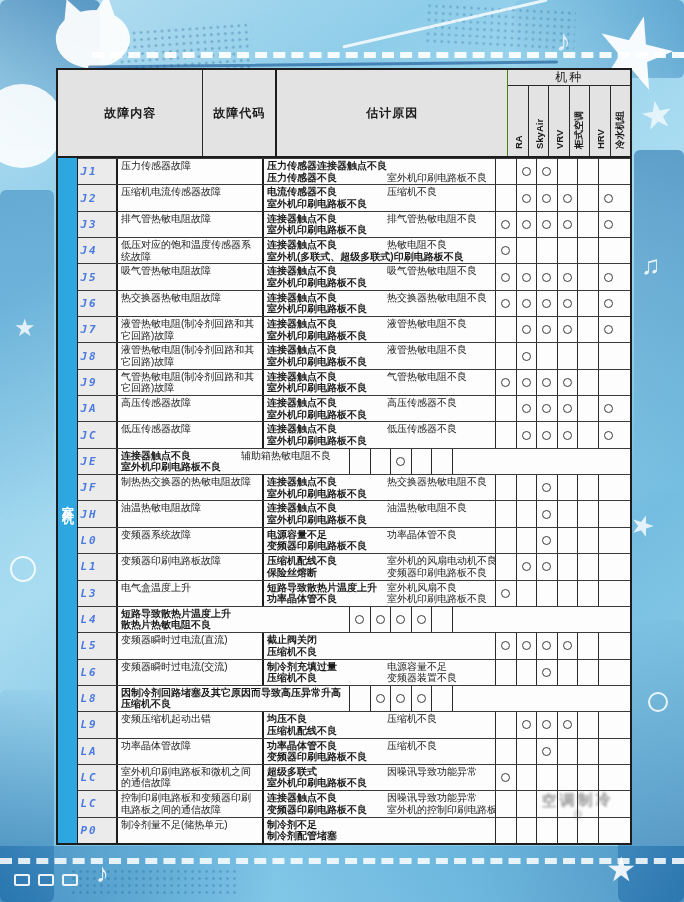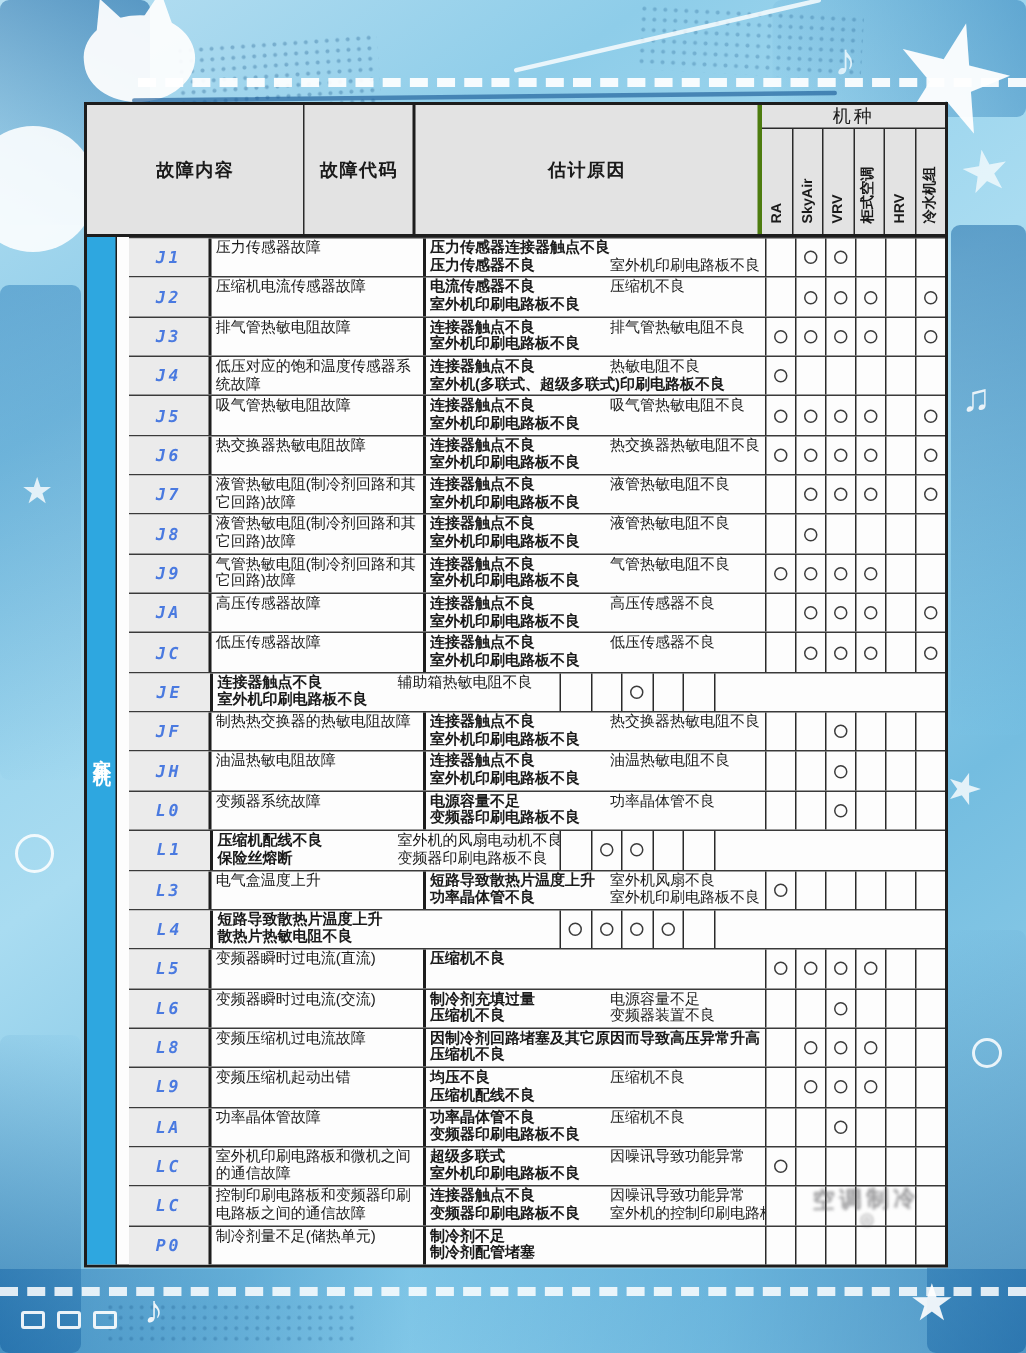--- a/index.html
+++ b/index.html
@@ -58,33 +58,33 @@
   
   .sheet{
     position:absolute;left:56px;top:68px;width:576px;height:777px;z-index:2;
     background:#fdfdfd;border:2px solid #1d1d1d;display:flex;flex-direction:column;
     color:#1a1a1a;
   }
   .thead{display:flex;height:88px;border-bottom:2px solid #1d1d1d;background:#e3e3e3;flex:none;}
   .h-cell{display:flex;align-items:center;justify-content:center;font-size:12px;font-weight:600;letter-spacing:1px;}
   .h-code{width:74px;border-right:2px solid #1d1d1d;}
   .h-content{width:146px;border-right:1px solid #2a2a2a;}
-  .h-cause{width:232px;border-right:3px solid #4d7c0f;text-align:right;}
+  .h-cause{width:232px;border-right:1px solid #4d7c0f;text-align:right;}
   .h-models{width:122px;display:flex;flex-direction:column;}
   .h-model-top{height:16px;border-bottom:1px solid #2a2a2a;display:flex;align-items:center;justify-content:center;
                font-size:12px;font-weight:400;letter-spacing:2px;}
   .vrow{flex:1;display:flex;}
   .vcell{flex:1;position:relative;border-right:1px solid #2a2a2a;}
   .vcell:last-child{border-right:none;}
   .vcell span{
     position:absolute;left:50%;top:50%;width:60px;
     transform:translate(-50%,-50%) rotate(-90deg);
     font-size:9.5px;font-weight:600;text-align:left;padding-left:2px;white-space:nowrap;
   }
-  .tbody{flex:1;display:flex;flex-direction:column;position:relative;padding-left:28px;}
+  .tbody{flex:1;display:flex;flex-direction:column;position:relative;padding-left:4px;}
   .cat-strip{
     position:absolute;left:0;top:0;bottom:0;width:20px;background:#2ea7e0;
     border-right:1px solid #1d1d1d;display:flex;align-items:center;justify-content:center;
   }
   .cat-strip span{writing-mode:vertical-rl;color:#fff;font-size:12px;font-weight:700;letter-spacing:3px;}
   .trow{flex:1;display:flex;border-top:1px solid #3a3a3a;min-height:0;}
   .trow:first-child{border-top:none;}
   .c-code{width:56px;background:#ebebeb;border-right:2px solid #1d1d1d;
           display:flex;align-items:center;justify-content:center;}
   .code-txt{font-family:"DejaVu Sans Mono","Liberation Mono",monospace;font-style:italic;font-weight:700;
@@ -635,20 +635,21 @@
           <div class="mcell"></div>
           <div class="mcell"></div>
           <div class="mcell"></div>
         </div>
   </div>
 
   <div class="trow">
     <div class="c-code">
       <span class="code-txt">L1</span>
     </div>
+    <div class="c-content"><span>变频器印刷电路板故障</span></div>
     <div class="c-cause">
       <div class="cause-line">
             <span class="cause-l">压缩机配线不良</span>
             <span class="cause-r">室外机的风扇电动机不良</span>
           </div>
       <div class="cause-line">
             <span class="cause-l">保险丝熔断</span>
             <span class="cause-r">变频器印刷电路板不良</span>
           </div>
     </div>
@@ -725,20 +726,24 @@
         </div>
   </div>
 
   <div class="trow">
     <div class="c-code">
       <span class="code-txt">L5</span>
     </div>
     <div class="c-content"><span>变频器瞬时过电流(直流)</span></div>
     <div class="c-cause">
       <div class="cause-line">
+            <span class="cause-l">截止阀关闭</span>
+            <span class="cause-r"></span>
+          </div>
+      <div class="cause-line">
             <span class="cause-l">压缩机不良</span>
             <span class="cause-r"></span>
           </div>
     </div>
     <div class="marks">
           <div class="mcell">
             <span class="circ"></span>
           </div>
           <div class="mcell">
             <span class="circ"></span>
@@ -778,21 +783,20 @@
           <div class="mcell"></div>
           <div class="mcell"></div>
           <div class="mcell"></div>
         </div>
   </div>
 
   <div class="trow">
     <div class="c-code">
       <span class="code-txt">L8</span>
     </div>
-    <div class="c-content"><span>变频压缩机过电流故障</span></div>
     <div class="c-cause">
       <div class="cause-line">
             <span class="cause-l">因制冷剂回路堵塞及其它原因而导致高压异常升高</span>
             <span class="cause-r"></span>
           </div>
       <div class="cause-line">
             <span class="cause-l">压缩机不良</span>
             <span class="cause-r"></span>
           </div>
     </div>

